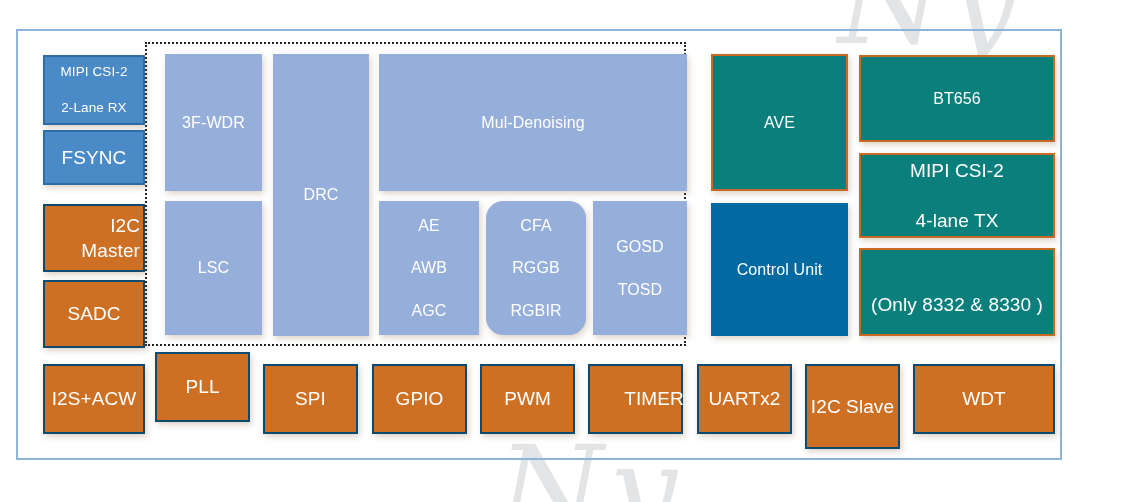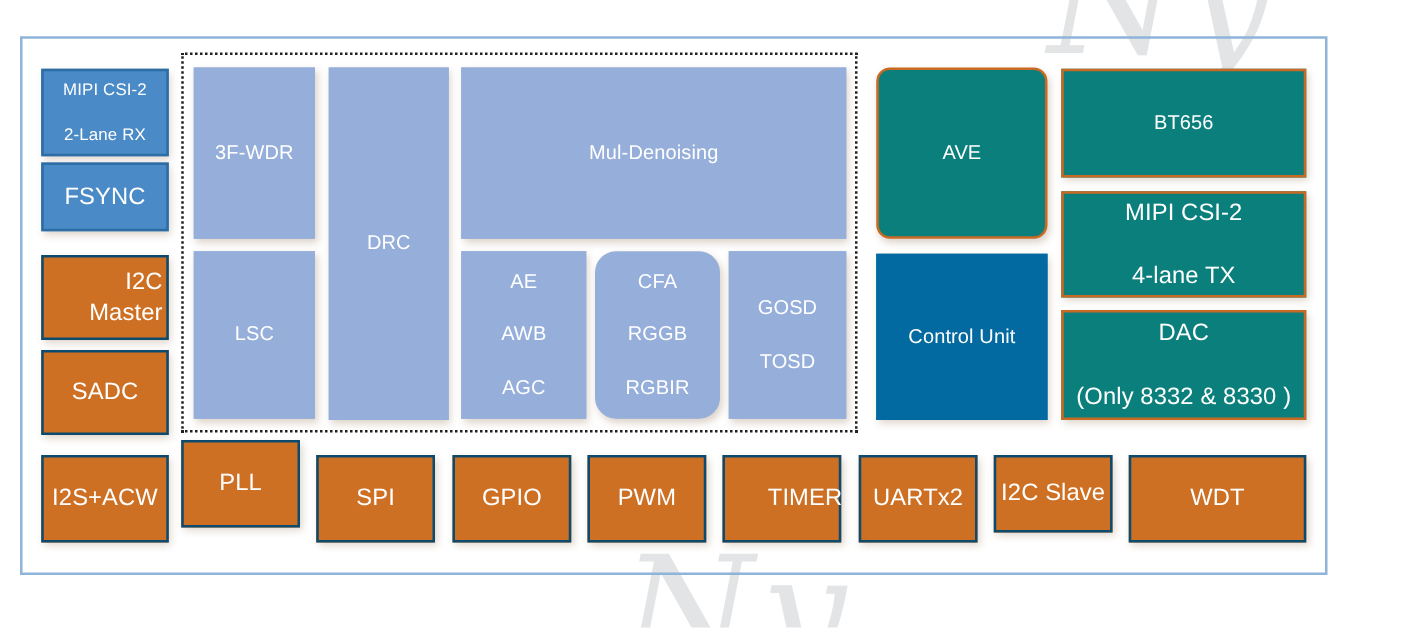--- a/index.html
+++ b/index.html
@@ -59,20 +59,21 @@
     box-sizing: border-box;
     display: flex;
     align-items: center;
     justify-content: center;
     text-align: center;
     color: #ffffff;
     font-size: 15px;
     line-height: 1.32;
     letter-spacing: .1px;
     box-shadow: 2px 3px 6px rgba(150,120,90,.32);
+    margin-left: 10px;
   }
   .blk span { display: block; padding: 0 3px; }
 
   
   .c-lightblue { background: #95aeda; border: 1px solid #95aeda; }
   .c-blue      { background: #4a8ac6; border: 2px solid #2e6da4; }
   .c-orange    { background: #ce7024; border: 2px solid #0c4a6e; text-align: right; }
   .c-teal      { background: #0b7f7c; border: 2px solid #c76a24; }
   .c-gold      { background: #0369a1; border: 2px solid #0369a1; }
 
@@ -127,38 +128,38 @@
 </div>
 
 <div class="blk c-lightblue fs16" style="left:476px; top:201px; width:100px; height:134px;border-radius:17px;">
   <span><span>CFA</span><br><span>RGGB</span><br><span>RGBIR</span></span>
 </div>
 
 <div class="blk c-lightblue fs16" style="left:583px; top:201px; width:94px; height:134px;">
   <span><span>GOSD</span><br><span>TOSD</span></span>
 </div>
 
-<div class="blk c-teal fs16" style="left:701px; top:54px; width:137px; height:137px;border-radius:11px;">
+<div class="blk c-teal fs16" style="left:701px; top:54px; width:137px; height:137px;">
   <span>AVE</span>
 </div>
 
 <div class="blk c-gold fs16" style="left:701px; top:203px; width:137px; height:133px;">
   <span>Control Unit</span>
 </div>
 
 <div class="blk c-teal fs16" style="left:849px; top:55px; width:196px; height:87px;">
   <span>BT656</span>
 </div>
 
 <div class="blk c-teal fs14" style="left:849px; top:153px; width:196px; height:85px;">
   <span><span>MIPI CSI-2</span><br><span>4-lane TX</span></span>
 </div>
 
 <div class="blk c-teal fs14" style="left:849px; top:248px; width:196px; height:88px;">
-  <span><span>DAC</span><br><span>(Only 8332 &amp; 8330 )</span></span>
+  <span><br><span>(Only 8332 &amp; 8330 )</span></span>
 </div>
 
 <div class="blk c-orange fs14" style="left:33px; top:364px; width:102px; height:70px;">
   <span>I2S+ACW</span>
 </div>
 <div class="blk c-orange fs14" style="left:145px; top:352px; width:95px; height:70px;">
   <span>PLL</span>
 </div>
 <div class="blk c-orange fs14" style="left:253px; top:364px; width:95px; height:70px;">
   <span>SPI</span>
@@ -168,18 +169,18 @@
 </div>
 <div class="blk c-orange fs14" style="left:470px; top:364px; width:95px; height:70px;">
   <span>PWM</span>
 </div>
 <div class="blk c-orange fs14" style="left:578px; top:364px; width:95px; height:70px;padding-left:37px;">
   <span>TIMER</span>
 </div>
 <div class="blk c-orange fs14" style="left:687px; top:364px; width:95px; height:70px;">
   <span>UARTx2</span>
 </div>
-<div class="blk c-orange fs14" style="left:795px; top:364px; width:95px; height:62px;">
+<div class="blk c-orange fs14" style="left:795px; top:364px; width:95px; height:85px;">
   <span>I2C Slave</span>
 </div>
 <div class="blk c-orange fs14" style="left:903px; top:364px; width:142px; height:70px;">
   <span>WDT</span>
 </div>
 
 </body></html>

